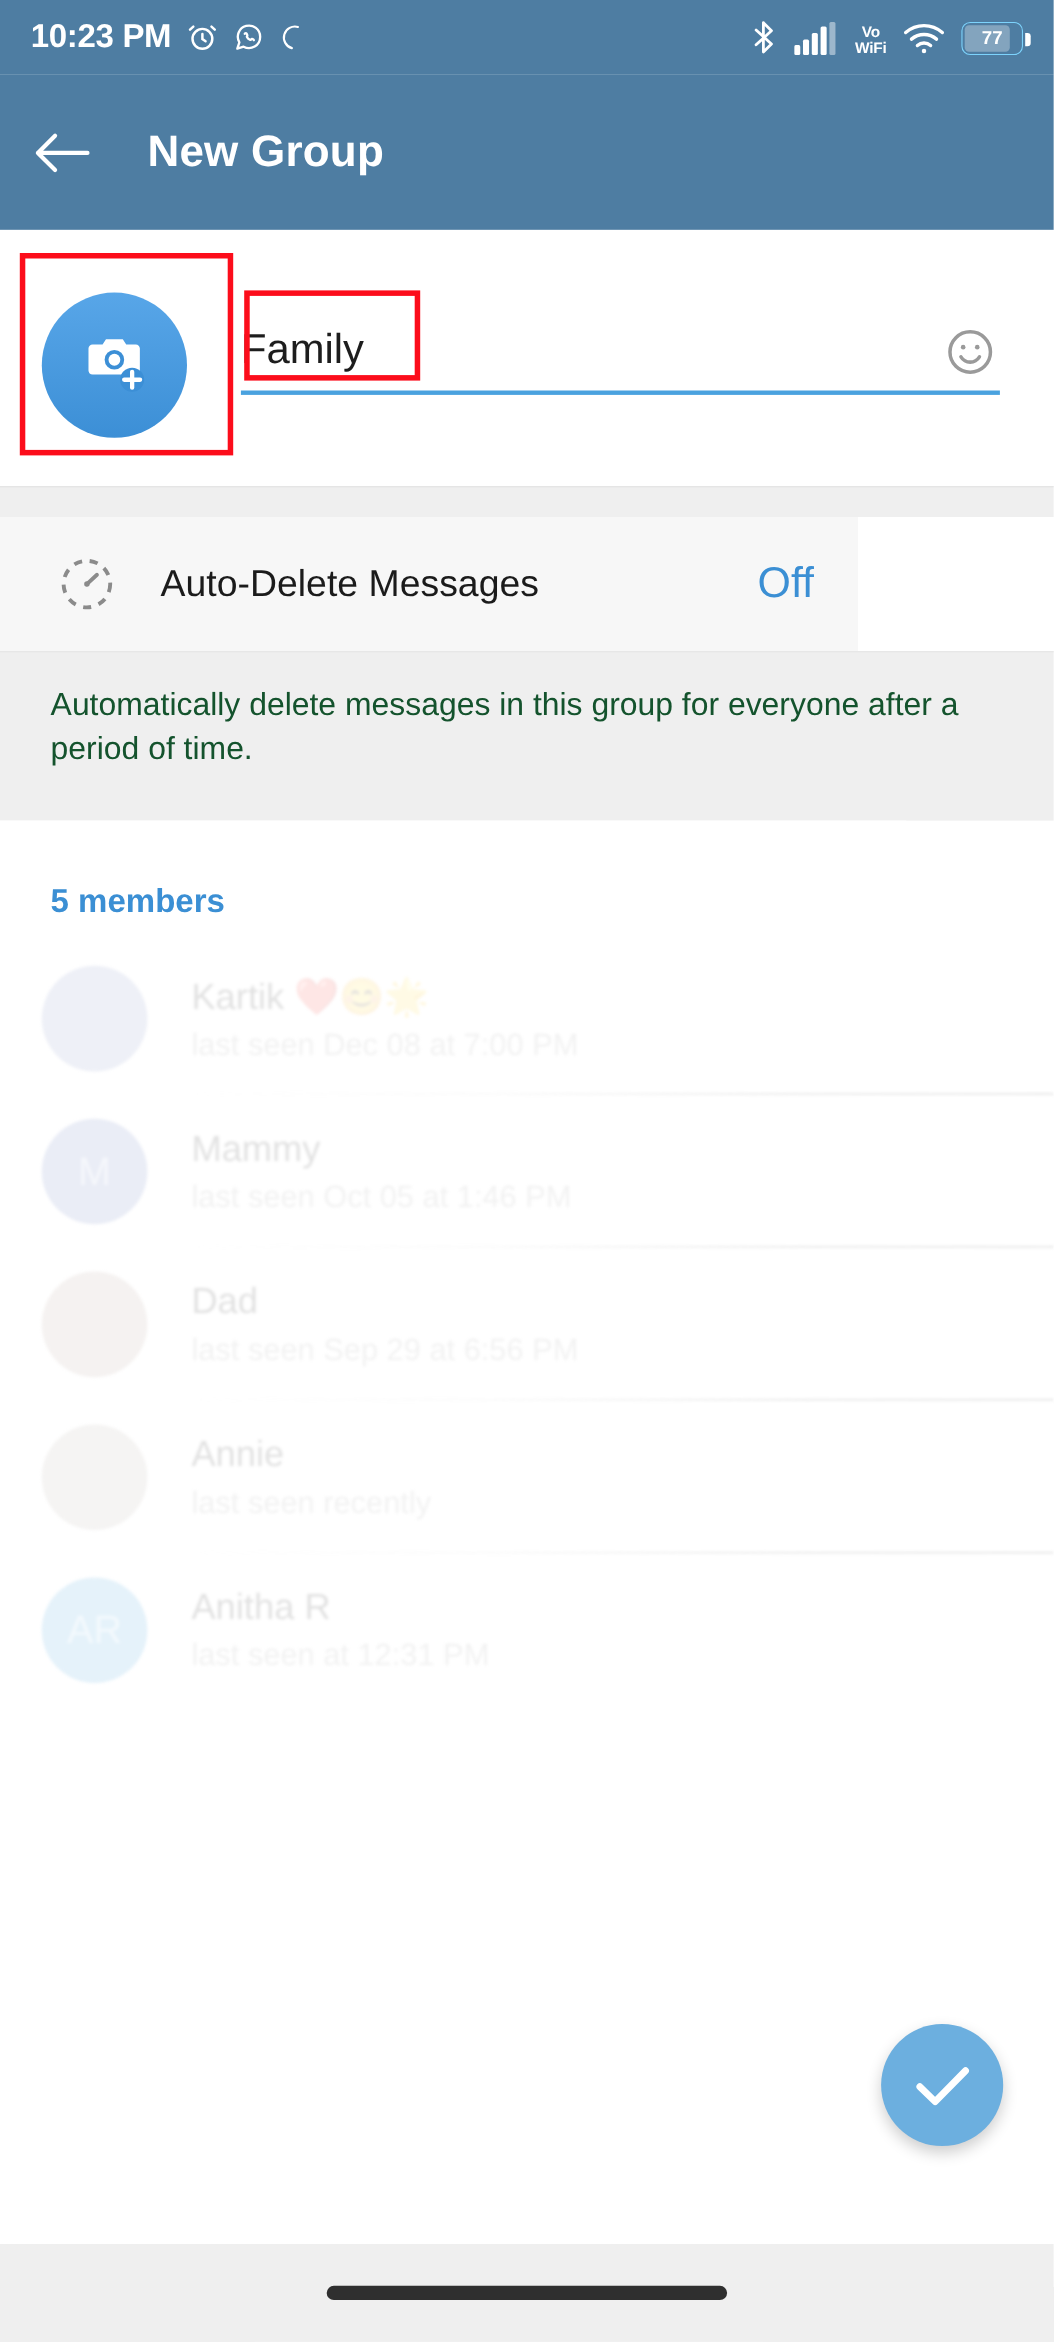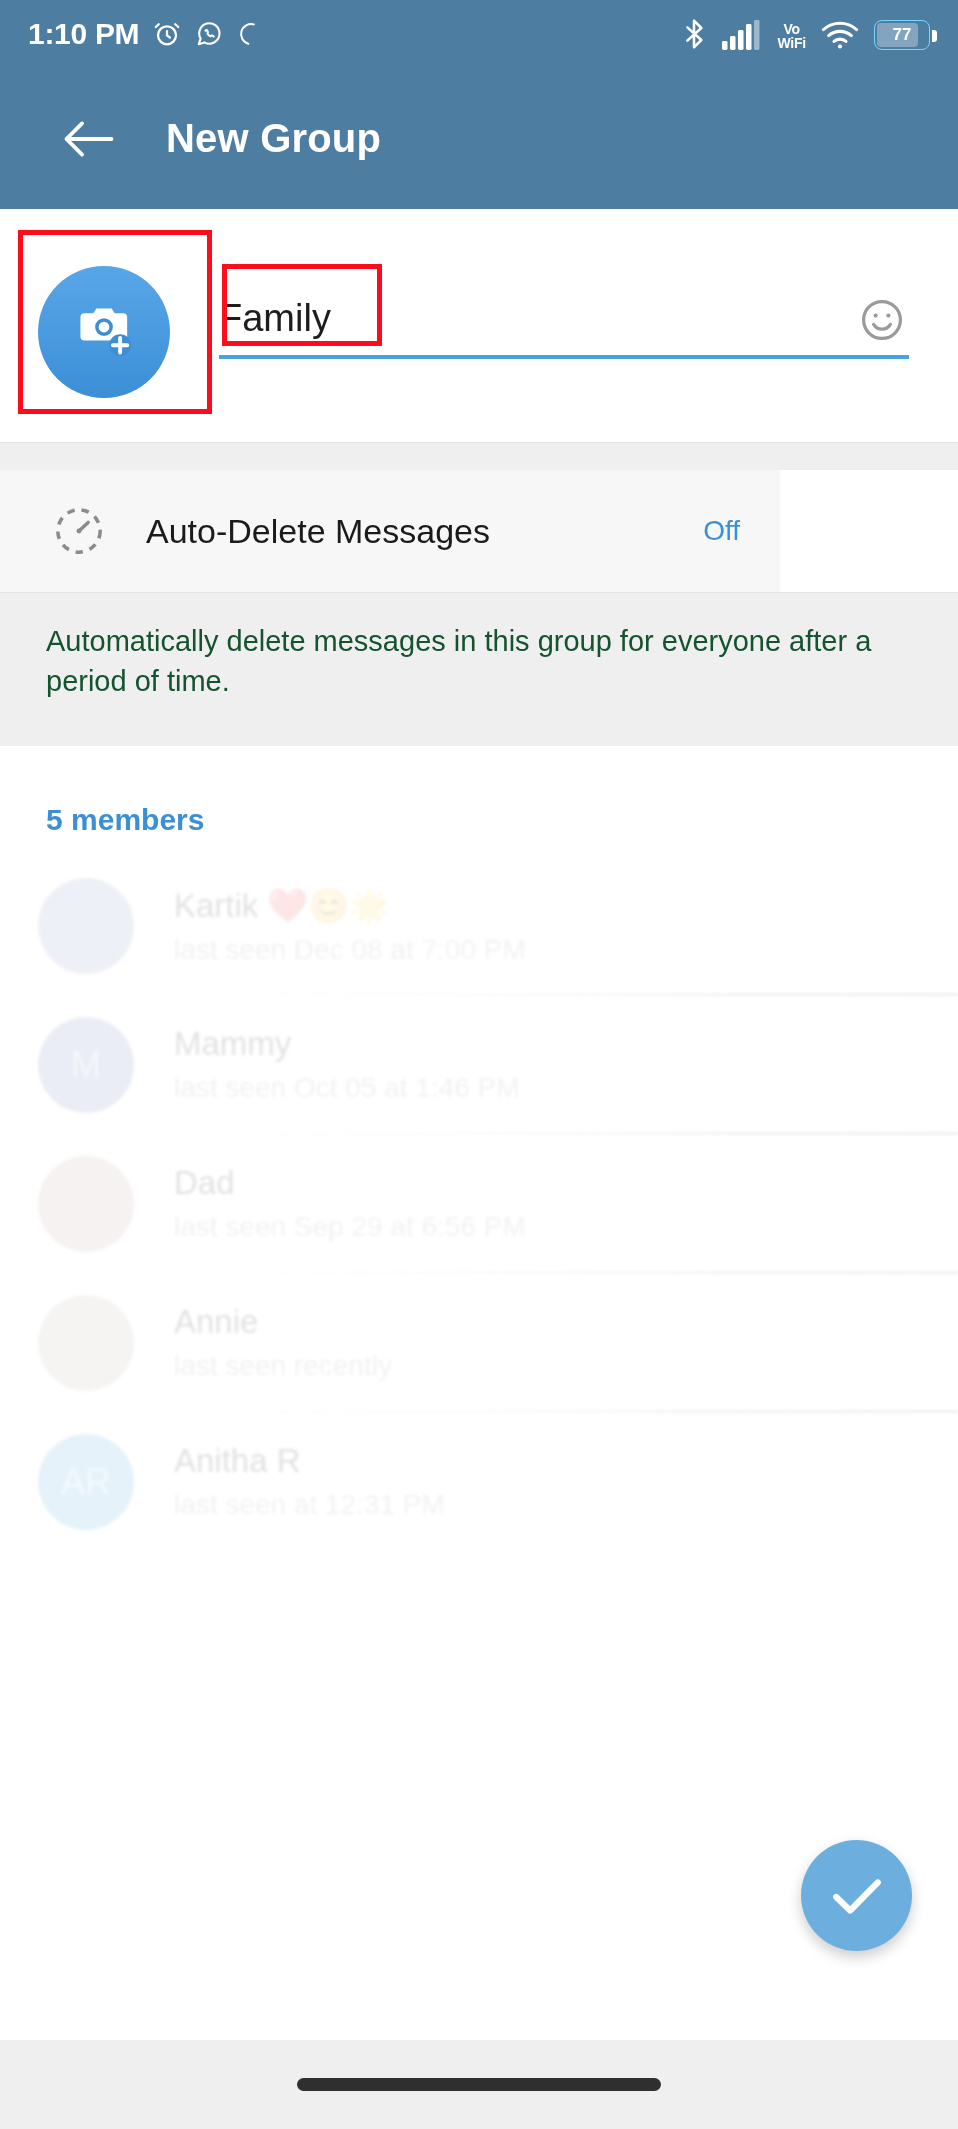--- a/index.html
+++ b/index.html
@@ -47,21 +47,21 @@
     width:76%; background:rgba(255,255,255,0.30); border-radius:4px;
   }
   .battery-text { position:relative; font-size:17px; font-weight:700; }
 
   
   .appbar {
     position:absolute; left:0; top:68px;
     width:958px; height:141px;
     background:#4e7da2;
     display:flex; align-items:center;
-    padding:0 0 0 60px;
+    padding:0 0 0 28px;
   }
   .back-btn {
     width:58px; height:58px;
     display:flex; align-items:center; justify-content:center;
     cursor:pointer;
   }
   .appbar-title {
     margin-left:48px;
     color:#ffffff;
     font-size:40px; font-weight:700;
@@ -122,21 +122,21 @@
     padding:0 40px 0 48px;
     cursor:pointer;
   }
   .ad-icon { width:62px; flex:0 0 62px; display:flex; align-items:center; justify-content:center; }
   .ad-label {
     margin-left:36px;
     font-size:34px; color:#1b1b1b;
   }
   .ad-value {
     margin-left:auto;
-    font-size:28px; color:#3b8fd4;
+    font-size:39px; color:#3b8fd4;
   }
 
   
   .autodelete-desc {
     position:absolute; left:0; top:592px;
     width:958px; height:154px;
     background:#efefef;
     border-top:1px solid #e4e4e4;
     padding:28px 44px 0 46px;
   }
@@ -223,21 +223,21 @@
   #annot-avatar { left:18px;  top:230px; width:194px; height:184px; }
   #annot-name   { left:222px; top:264px; width:160px; height:82px; }
 </style>
 </head>
 <body>
 
 <div id="screen">
 
   <div class="statusbar">
     <div class="sb-left">
-      <span class="sb-time">1:10 PM</span>
+      <span class="sb-time">10:23 PM</span>
       <span class="sb-icon">
         <svg width="30" height="30" viewBox="0 0 24 24" fill="none" stroke="#fff" stroke-width="1.8">
           <circle cx="12" cy="13" r="7.2"></circle>
           <path d="M12 9.6v3.6l2.3 1.6" stroke-linecap="round"></path>
           <path d="M5.4 4.2 3 6.4M18.6 4.2 21 6.4" stroke-linecap="round"></path>
         </svg>
       </span>
       <span class="sb-icon">
         <svg width="28" height="28" viewBox="0 0 24 24" fill="none" stroke="#fff" stroke-width="1.8">
           <path d="M21 11.6a8.7 8.7 0 0 1-12.9 7.6L3.2 20.7l1.6-4.8A8.7 8.7 0 1 1 21 11.6Z" stroke-linejoin="round"></path>

